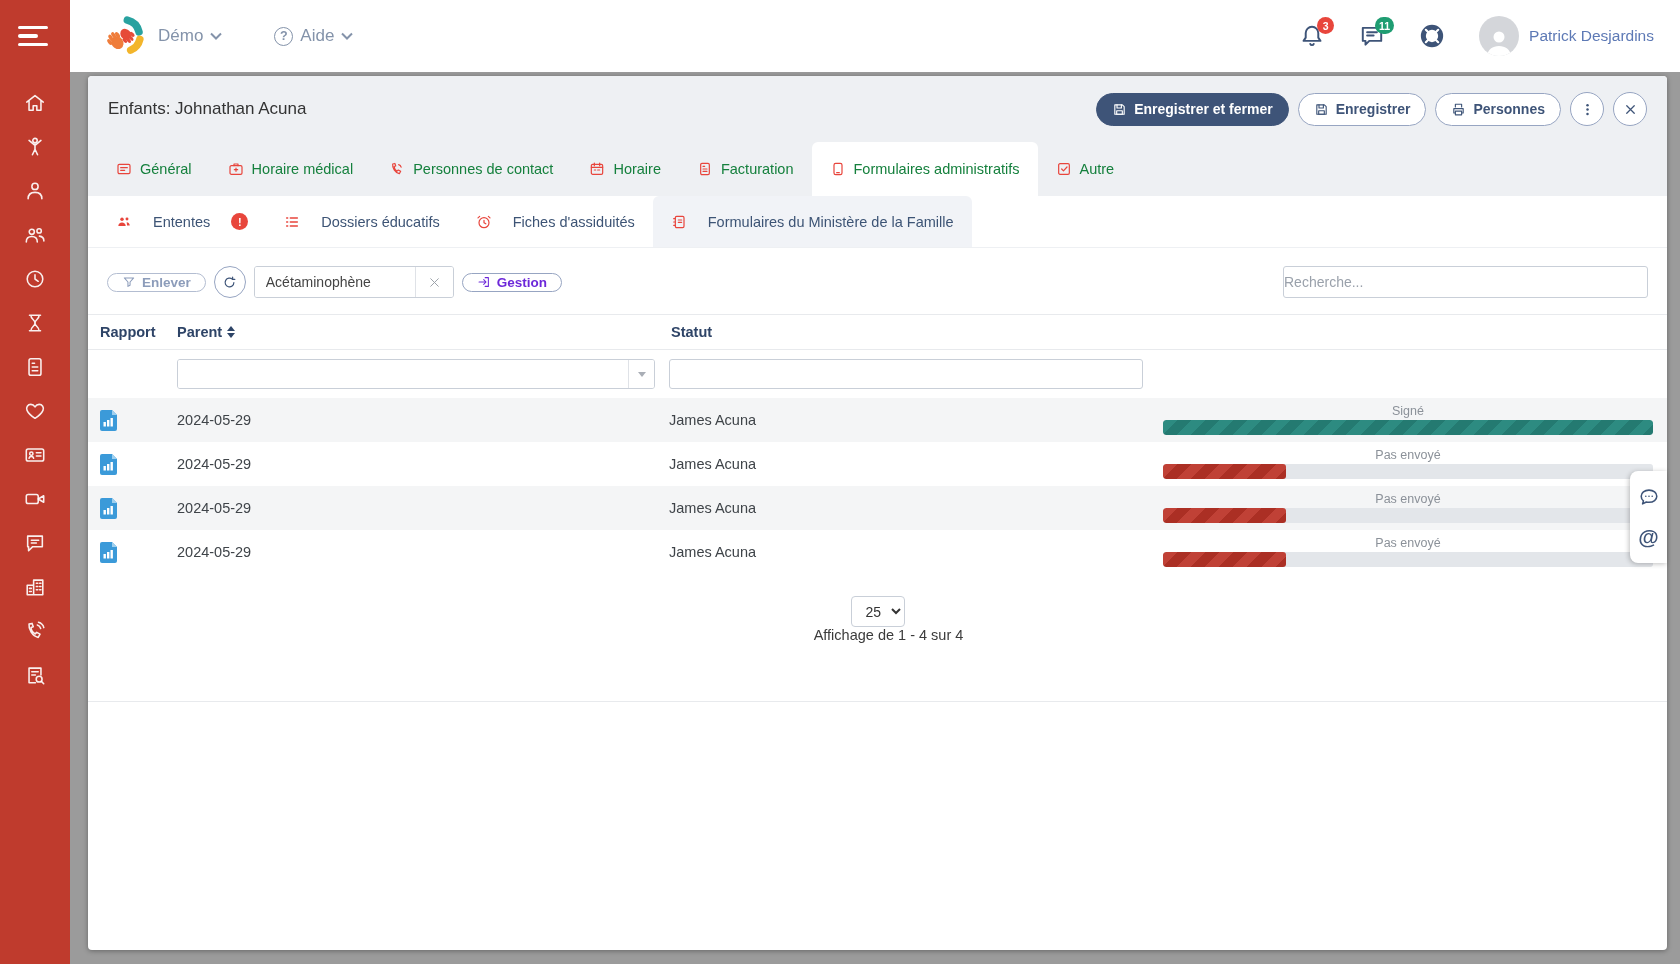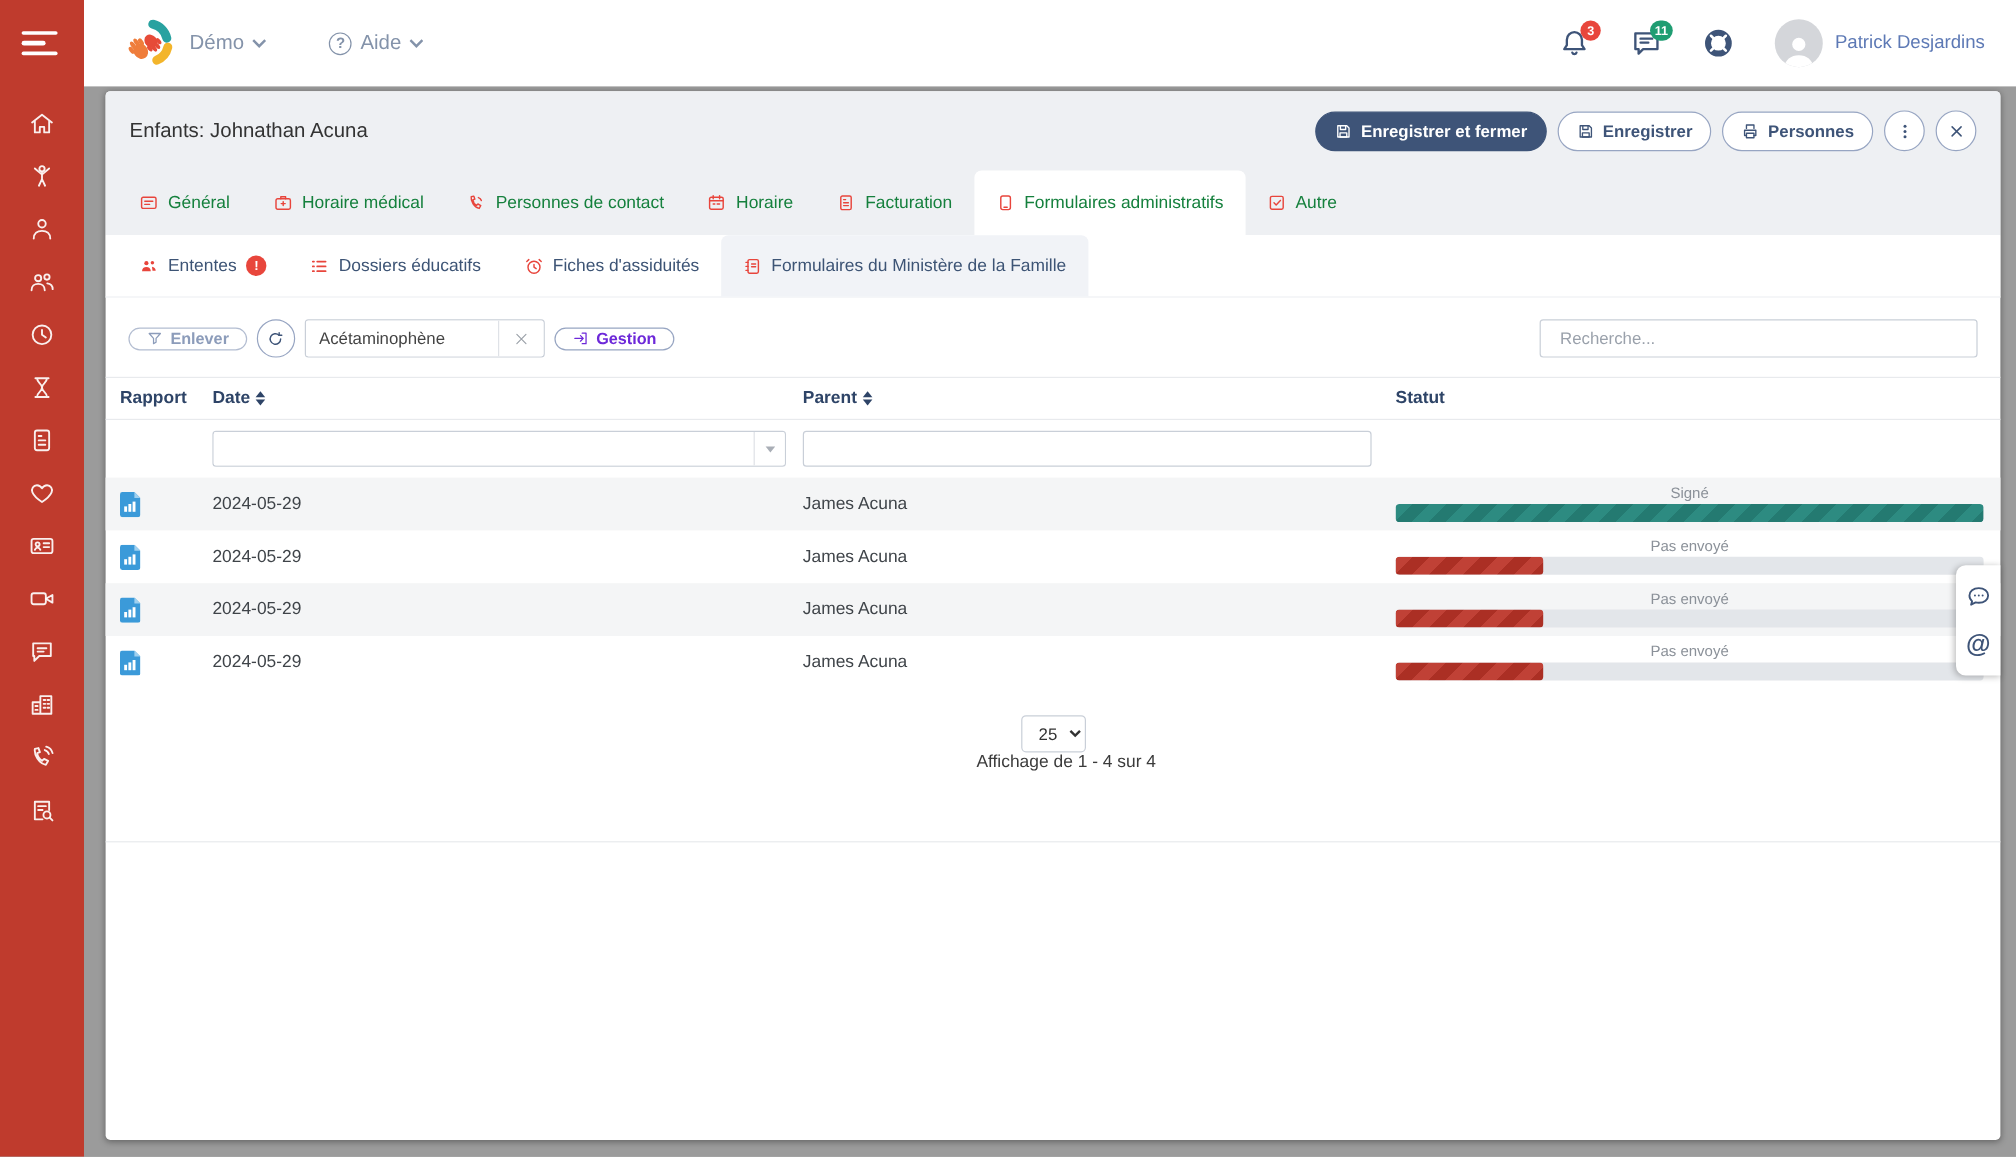--- a/index.html
+++ b/index.html
@@ -50,39 +50,39 @@
   .btn-outline { border-color:#97a5c2; color:#3e5478; }
   .btn-circle { width:34px; height:34px; border-radius:50%; border:1px solid #97a5c2; background:#fff; color:#3e5478; display:flex; align-items:center; justify-content:center; cursor:pointer; }
   .btn-circle svg { width:15px; height:15px; stroke:currentColor; stroke-width:2; stroke-linecap:round; fill:currentColor; }
 
   
   .tabs { display:flex; padding:0 10px; height:54px; align-items:stretch; }
   .tab { display:flex; align-items:center; gap:8px; padding:0 18px; font-size:14.5px; font-weight:500; color:#15803d; cursor:pointer; }
   .tab svg { width:16px; height:16px; stroke:#e8453c; fill:none; stroke-width:1.8; stroke-linecap:round; stroke-linejoin:round; }
   .tab.active { background:#fff; border-radius:6px 6px 0 0; }
   .subtabs { display:flex; padding:0 10px; height:52px; align-items:stretch; background:#fff; border-bottom:1px solid #eef0f3; }
-  .subtab { display:flex; align-items:center; gap:8px; padding:0 18px; font-size:14.5px; font-weight:500; color:#3d5475; cursor:pointer; }
+  .subtab { display:flex; align-items:center; gap:21px; padding:0 18px; font-size:14.5px; font-weight:500; color:#3d5475; cursor:pointer; }
   .subtab svg { width:16px; height:16px; stroke:#e8453c; fill:none; stroke-width:1.8; stroke-linecap:round; stroke-linejoin:round; }
   .subtab.active { background:#f1f3f7; border-radius:6px 6px 0 0; }
   .alert-badge { width:17px; height:17px; border-radius:50%; background:#e8463c; color:#fff; font-size:11px; font-weight:700; display:flex; align-items:center; justify-content:center; }
 
   
   .toolbar { display:flex; align-items:center; padding:18px 19px 14px 19px; }
   .tb-left { display:flex; align-items:center; gap:8px; }
   .btn-sm { height:19px; border-radius:16px; padding:0 14px; font-size:13.5px; font-weight:600; display:flex; align-items:center; gap:6px; background:#fff; cursor:pointer; }
   .btn-muted { border:1px solid #b3bdd1; color:#8c9cba; }
   .btn-navy { border:1px solid #97a5c2; color:#6d28d9; }
   .btn-sm svg { width:14px; height:14px; stroke:currentColor; fill:none; stroke-width:1.8; stroke-linecap:round; stroke-linejoin:round; }
   .refresh-btn { width:32px; height:32px; border-radius:50%; border:1px solid #97a5c2; background:#fff; color:#3e5478; display:flex; align-items:center; justify-content:center; cursor:pointer; }
   .refresh-btn svg { width:15px; height:15px; stroke:currentColor; fill:none; stroke-width:1.9; stroke-linecap:round; }
   .filter-group { display:flex; align-items:stretch; height:32px; border:1px solid #c9cfd8; border-radius:3px; background:#fff; overflow:hidden; }
   .filter-input { border:none; outline:none; width:160px; padding:0 11px; font-size:14px; color:#444; font-family:inherit; }
   .clear-x { width:38px; border-left:1px solid #dfe2e7; background:#fff; display:flex; align-items:center; justify-content:center; cursor:pointer; }
   .clear-x svg { width:13px; height:13px; stroke:#9aa0a8; stroke-width:1.8; stroke-linecap:round; }
-  .search-input { margin-left:auto; width:365px; height:32px; border:1px solid #c9cfd8; border-radius:3px; padding:0 16px; font-size:14px; color:#444; outline:none; font-family:inherit; }
+  .search-input { margin-left:auto; width:365px; height:32px; border:1px solid #c9cfd8; border-radius:3px; padding:0 0; font-size:14px; color:#444; outline:none; font-family:inherit; }
   .search-input::placeholder { color:#9aa1ab; }
 
   
   .grid { margin-top:2px; }
   .g-row { display:flex; align-items:center; }
   .col-report { width:85px; flex:none; padding-left:12px; }
   .col-date { width:492px; flex:none; padding-left:4px; }
   .col-parent { width:488px; flex:none; padding-left:4px; }
   .col-status { flex:1; padding:0 14px 0 10px; }
   .g-head { height:36px; border-top:1px solid #e8eaed; border-bottom:1px solid #e8eaed; font-size:14.5px; font-weight:700; color:#2e4467; }
@@ -512,27 +512,20 @@
         </button>
       </div>
       <input class="search-input" placeholder="Recherche..." style="">
     </div>
 
     <div class="grid">
       <div class="g-row g-head">
         <div class="col-report head-cell">
             <span>Rapport</span>
           </div>
-        <div class="col-date head-cell">
-            <span>Date</span>
-            <span class="sorter">
-              <i class="up"></i>
-              <i class="dn"></i>
-            </span>
-          </div>
         <div class="col-parent head-cell">
             <span>Parent</span>
             <span class="sorter">
               <i class="up"></i>
               <i class="dn"></i>
             </span>
           </div>
         <div class="col-status"><span>Statut</span></div>
       </div>
 

